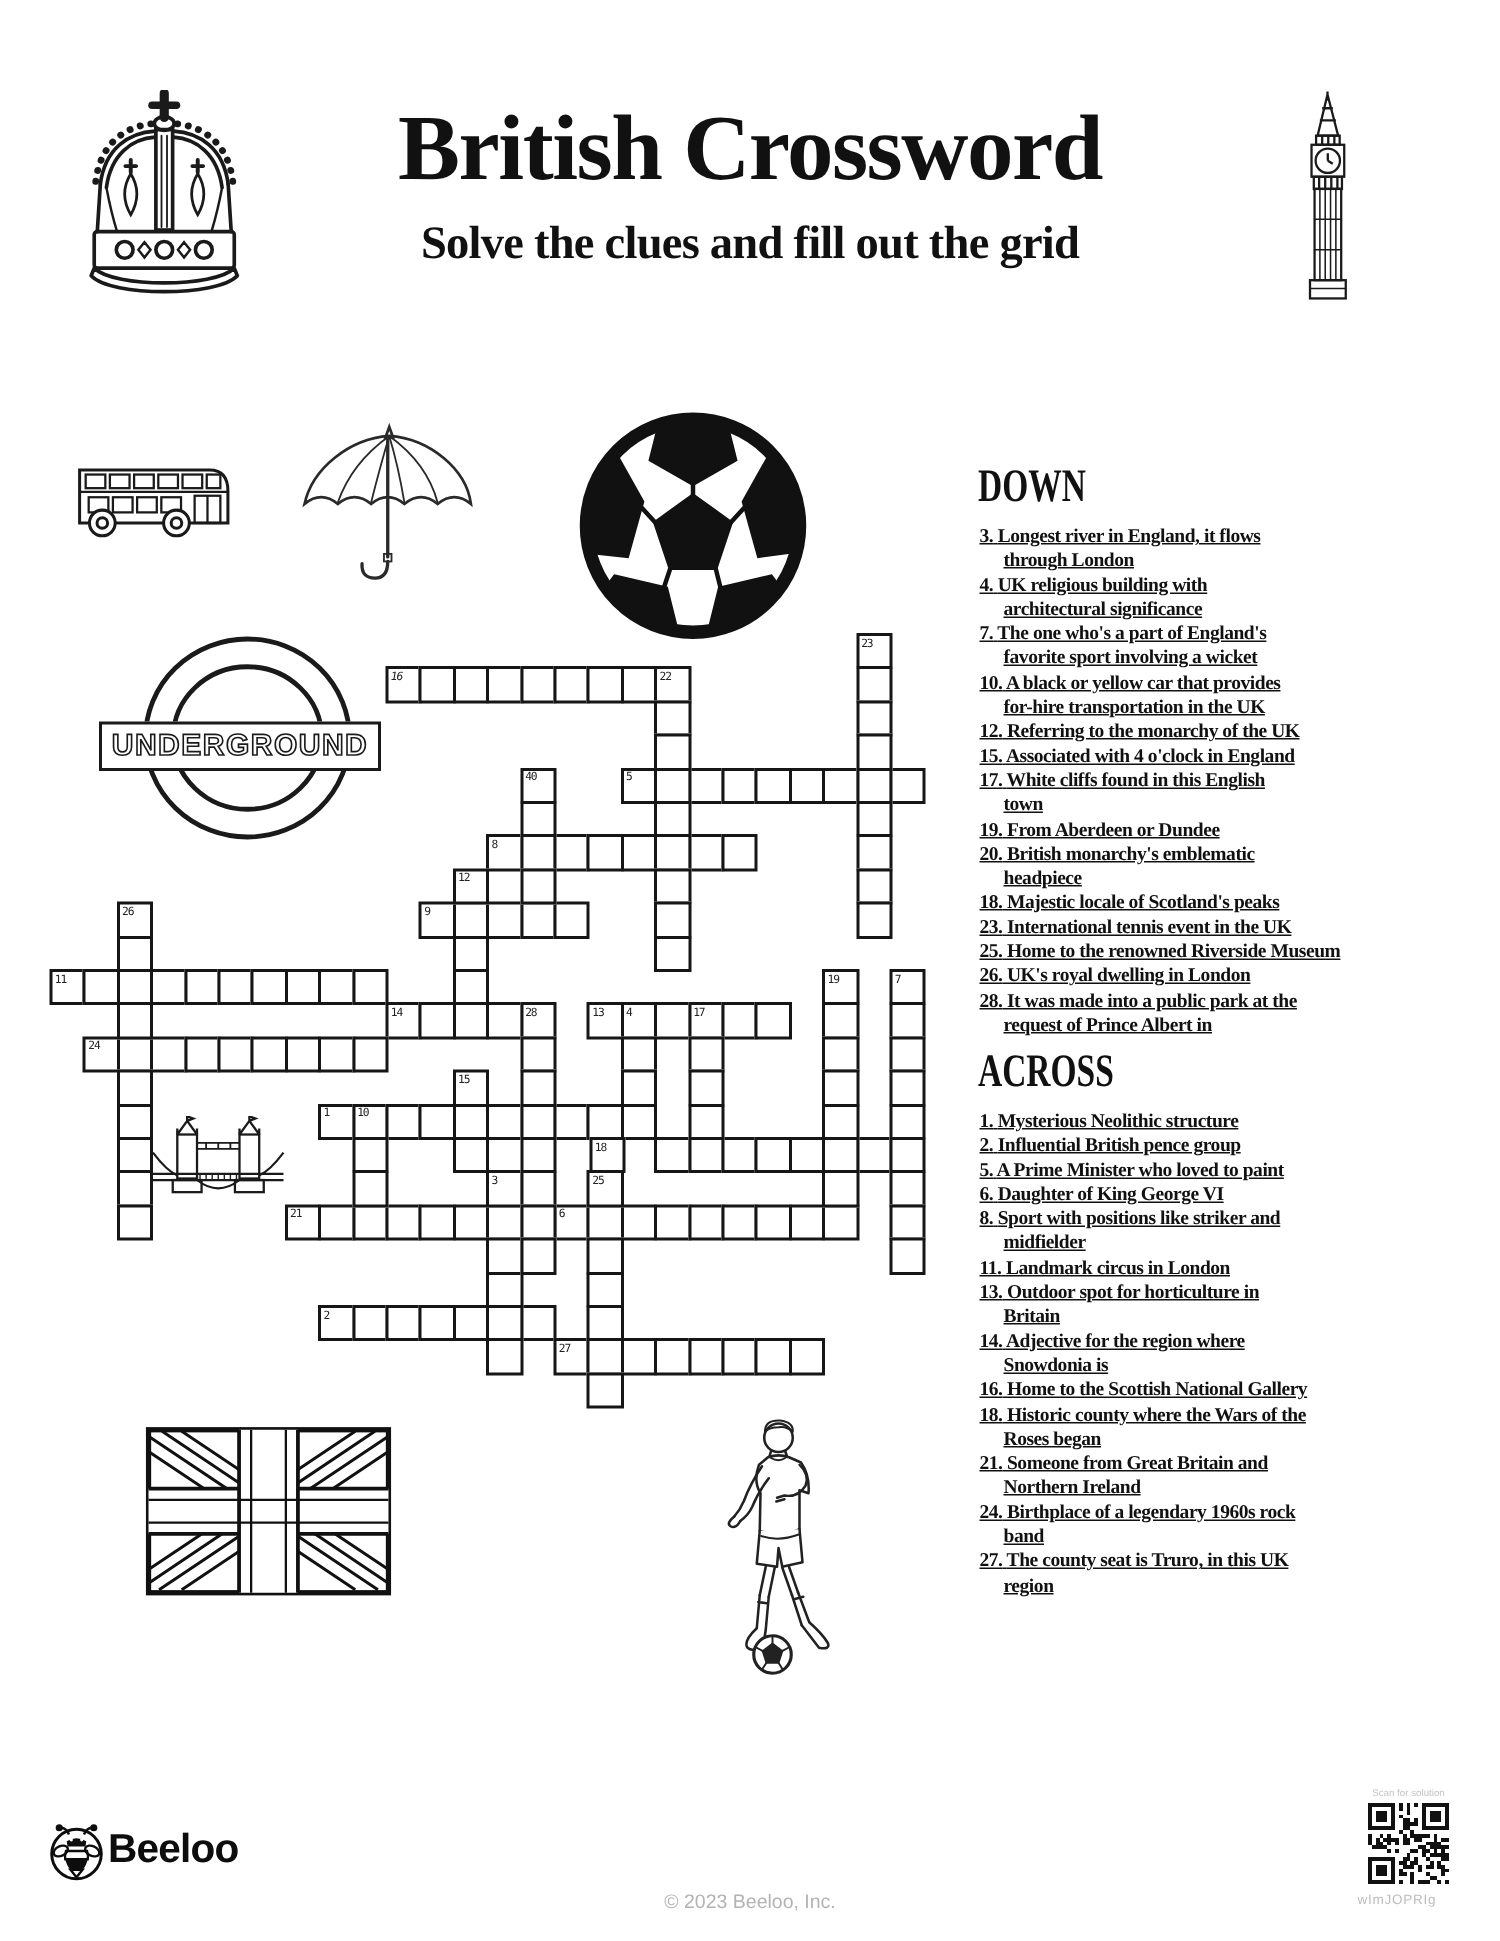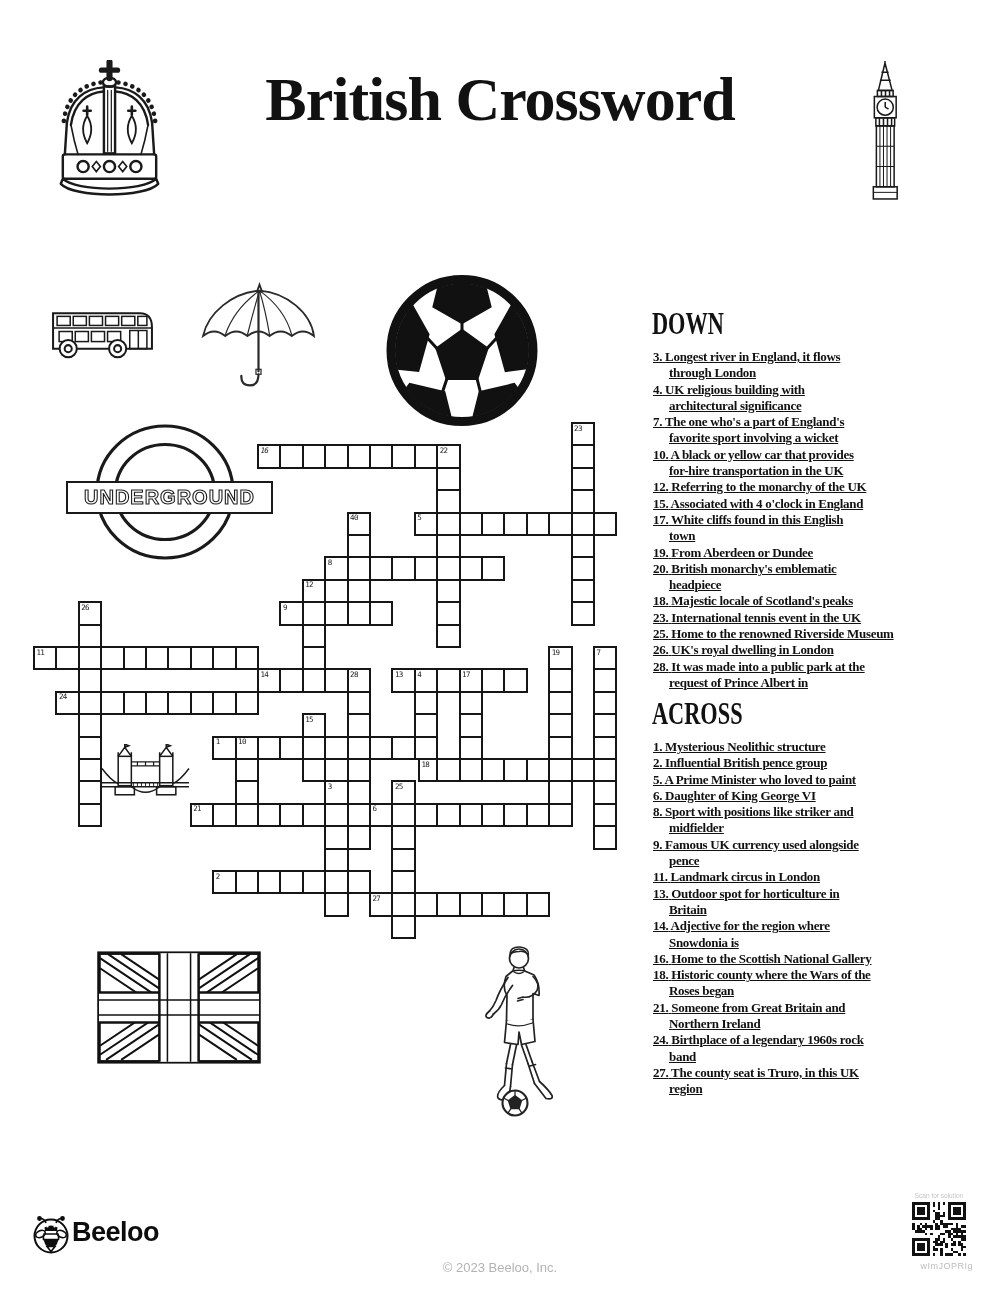--- a/index.html
+++ b/index.html
@@ -8,21 +8,21 @@
   .abs{position:absolute;}
   svg{display:block;}
 
   
   #title{left:0;top:68px;width:1000px;text-align:center;font-size:62px;font-weight:700;
          letter-spacing:-1px;line-height:1;}
   #subtitle{left:0;top:144px;width:1000px;text-align:center;font-size:31px;font-weight:700;
             letter-spacing:-0.5px;}
 
   
-  #ug-bar{left:66px;top:481px;width:207px;height:33px;border:2.5px solid #1a1a1a;background:#fff;
+  #ug-bar{left:66px;top:481px;width:188px;height:33px;border:2.5px solid #1a1a1a;background:#fff;
           box-sizing:border-box;display:flex;align-items:center;justify-content:center;}
   #ug-bar span{font-family:"Liberation Sans",sans-serif;font-weight:700;font-size:20px;
                letter-spacing:1px;color:#fff;-webkit-text-stroke:1.1px #1a1a1a;white-space:nowrap;}
 
   
   .cell{position:absolute;box-sizing:border-box;width:24.4px;height:24.4px;border:2px solid #161616;
         background:#fff;}
   .cellnum{position:absolute;left:1.5px;top:0.5px;font-family:"DejaVu Sans Mono",monospace;
            font-size:7.5px;letter-spacing:-0.7px;color:#222;line-height:1;}
 
@@ -32,21 +32,21 @@
   .clues{width:330px;font-size:13px;font-weight:700;letter-spacing:-0.3px;line-height:16.3px;}
   .clue{padding-left:16px;text-indent:-16px;white-space:pre-line;text-decoration:underline;}
 
   
   #brand-text{left:72px;top:1217px;font-family:"Liberation Sans",sans-serif;font-weight:700;
               font-size:27px;letter-spacing:-0.5px;color:#0d0d0d;}
   #copyright{left:0;top:1260px;width:1000px;text-align:center;font-family:"Liberation Sans",sans-serif;
              font-size:13px;color:#b3b3b3;}
   #qr-caption{left:911px;top:1192px;width:56px;text-align:center;font-family:"Liberation Sans",sans-serif;
               font-size:6.5px;color:#c4c4c4;}
-  #qr-label{left:905px;top:1261px;width:68px;text-align:right;font-family:"Liberation Sans",sans-serif;
+  #qr-label{left:905px;top:1261px;width:68px;text-align:left;font-family:"Liberation Sans",sans-serif;
             font-size:9px;color:#bdbdbd;letter-spacing:0.5px;}
 </style>
 </head>
 <body>
 
 <div id="page">
 
   <svg class="abs" style="left:52px;top:60px" width="115" height="137" viewBox="0 0 110 135" fill="none" stroke="#1a1a1a" stroke-width="2.4" stroke-linecap="round">
     <path d="M55 2 V18" stroke-width="6"></path>
       <path d="M47 10 H63" stroke-width="5"></path>
@@ -63,20 +63,21 @@
     <path d="M33 46 V54 M29.5 50 H36.5 M77 46 V54 M73.5 50 H80.5" stroke-width="2.6"></path>
     <rect x="9" y="93" width="92" height="24" rx="2"></rect>
     <circle cx="29" cy="105" r="5.5"></circle>
       <circle cx="55" cy="105" r="5.5"></circle>
       <circle cx="81" cy="105" r="5.5"></circle>
     <path d="M42 100 l4 5 l-4 5 l-4 -5 Z M68 100 l4 5 l-4 5 l-4 -5 Z" stroke-width="1.6"></path>
     <path d="M9 117 C22 130 88 130 101 117 M7 122 C20 136 90 136 103 122 M7 122 L9 117 M103 122 L101 117"></path>
   </svg>
 
   <div class="abs" id="title">British Crossword</div>
+  <div class="abs" id="subtitle">Solve the clues and fill out the grid</div>
 
   <svg class="abs" style="left:862px;top:60px" width="46" height="142" viewBox="0 0 45 140" fill="none" stroke="#1a1a1a" stroke-width="1.5">
     <path d="M22.5 1 V7 M22.5 3 L16 30 L29.5 30 Z"></path>
     <path d="M19 12 L26 12 M17.5 20 L28 20"></path>
     <rect x="15" y="30" width="15.5" height="6"></rect>
       <path d="M19 30 V36 M23 30 V36 M27 30 V36"></path>
     <rect x="12" y="36" width="21.5" height="21"></rect>
     <circle cx="22.7" cy="46.5" r="8"></circle>
       <path d="M22.7 46.5 V41.5 M22.7 46.5 L26 48.5"></path>
     <rect x="13.5" y="57" width="18.5" height="8"></rect>
@@ -246,21 +247,21 @@
       <div class="cell" style="left: 279.4px; top: 444.4px;"></div>
       <div class="cell" style="left: 301.8px; top: 444.4px;"></div>
       <div class="cell" style="left: 324.2px; top: 444.4px;"></div>
       <div class="cell" style="left: 346.6px; top: 444.4px;"></div>
       <div class="cell" style="left: 369px; top: 444.4px;"></div>
       <div class="cell" style="left: 391.4px; top: 444.4px;"></div>
       <div class="cell" style="left: 413.8px; top: 444.4px;"></div>
       <div class="cell" style="left: 436.2px; top: 444.4px;">
         <span class="cellnum">22</span>
       </div>
-      <div class="cell" style="left: 418px; top: 758px;">
+      <div class="cell" style="left: 393px; top: 758px;">
         <span class="cellnum">18</span>
       </div>
       <div class="cell" style="left: 436.2px; top: 758px;"></div>
       <div class="cell" style="left: 458.6px; top: 758px;"></div>
       <div class="cell" style="left: 481px; top: 758px;"></div>
       <div class="cell" style="left: 503.4px; top: 758px;"></div>
       <div class="cell" style="left: 525.8px; top: 758px;"></div>
       <div class="cell" style="left: 548.2px; top: 758px;"></div>
       <div class="cell" style="left: 570.6px; top: 758px;"></div>
       <div class="cell" style="left: 593px; top: 758px;"></div>
@@ -419,22 +420,20 @@
     </div>
 
   <div class="abs section-title" style="left:652px;top:698px">ACROSS</div>
   <div class="abs clues" id="across-clues" style="left:653px;top:739px">
       <div class="clue"><span>1.</span> <span>Mysterious Neolithic structure</span></div>
       <div class="clue"><span>2.</span> <span>Influential British pence group</span></div>
       <div class="clue"><span>5.</span> <span>A Prime Minister who loved to paint</span></div>
       <div class="clue"><span>6.</span> <span>Daughter of King George VI</span></div>
       <div class="clue"><span>8.</span> <span>Sport with positions like striker and
 midfielder</span></div>
-      <div class="clue"><span>9.</span> <span>Famous UK currency used alongside
-pence</span></div>
       <div class="clue"><span>11.</span> <span>Landmark circus in London</span></div>
       <div class="clue"><span>13.</span> <span>Outdoor spot for horticulture in
 Britain</span></div>
       <div class="clue"><span>14.</span> <span>Adjective for the region where
 Snowdonia is</span></div>
       <div class="clue"><span>16.</span> <span>Home to the Scottish National Gallery</span></div>
       <div class="clue"><span>18.</span> <span>Historic county where the Wars of the
 Roses began</span></div>
       <div class="clue"><span>21.</span> <span>Someone from Great Britain and
 Northern Ireland</span></div>

